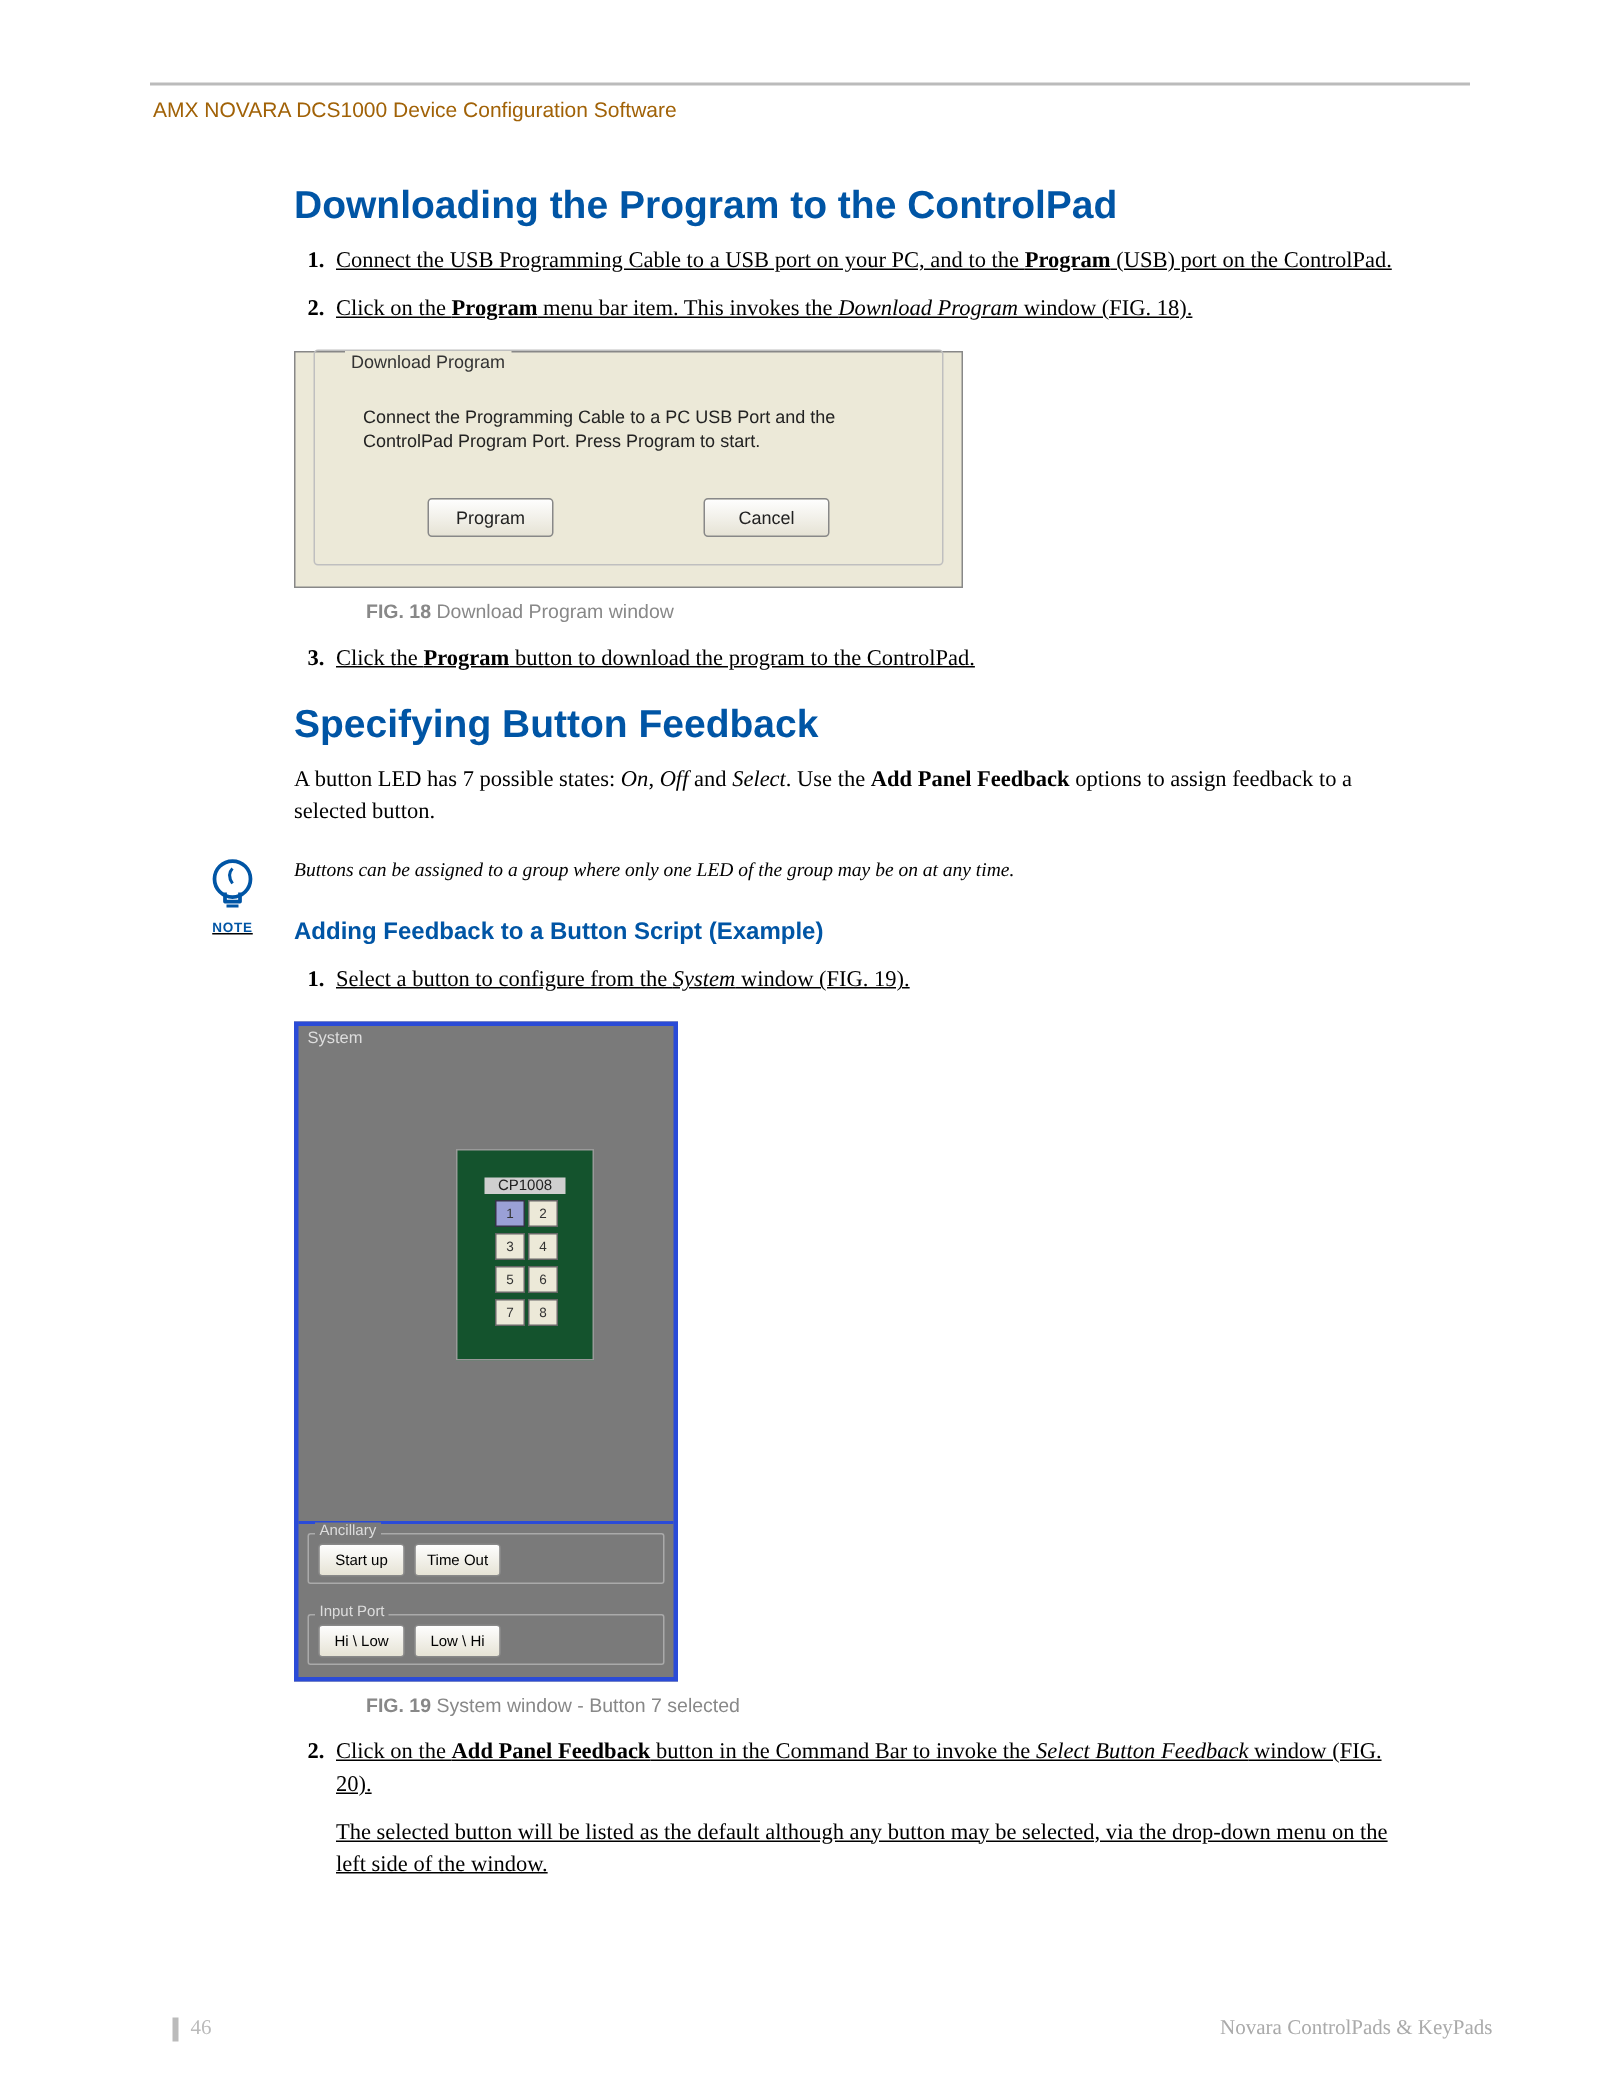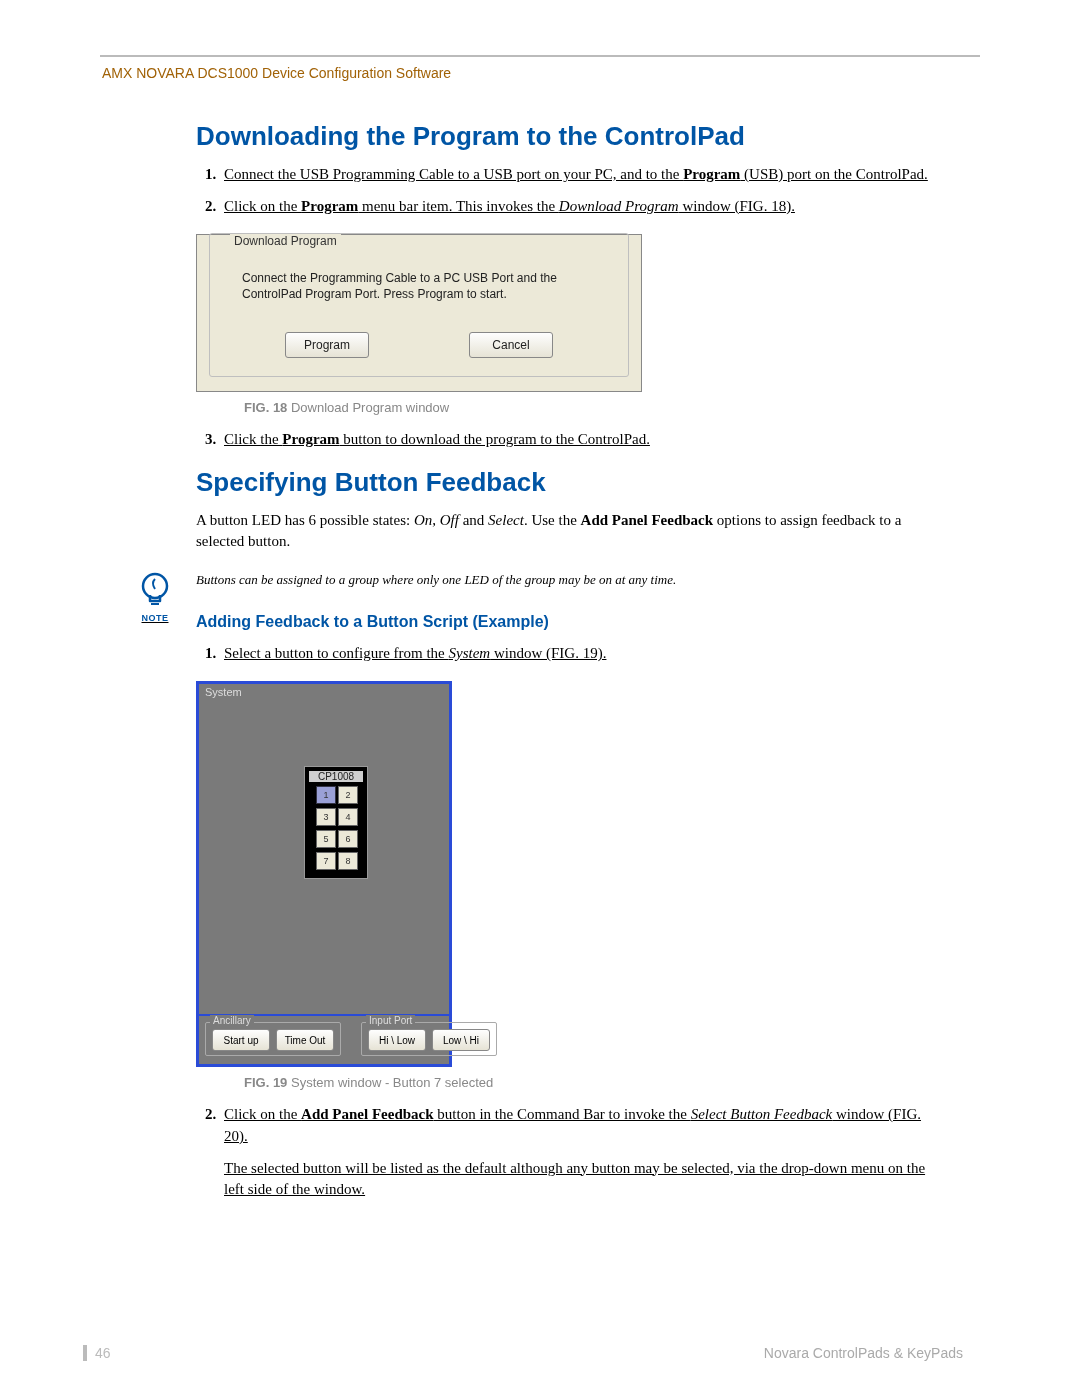--- a/index.html
+++ b/index.html
@@ -28,32 +28,32 @@
   
   .note-row{position:relative;margin:18px 0 10px 0;}
   .note-icon{position:absolute;left:-64px;top:0;width:46px;text-align:center;text-decoration:underline;}
   .note-icon svg{display:block;margin:0 auto;}
   .note-label{font-family:Arial,Helvetica,sans-serif;font-size:9px;font-weight:bold;color:#0055a5;margin-top:2px;letter-spacing:0.5px;}
   .note-text{font-style:italic;font-size:13px;line-height:1.4;}
   
   .syswin{width:250px;border:3px solid #2a4bd7;background:#7a7a7a;position:relative;margin-top:6px;margin-bottom:2px;font-family:Tahoma,Arial,sans-serif;}
   .sys-label{position:absolute;top:2px;left:6px;color:#ddd;font-size:11px;}
   .sys-body{height:330px;position:relative;}
-  .cp-panel{position:absolute;left:105px;top:82px;width:54px;background:#000000;border:1px solid #999;padding:4px;}
+  .cp-panel{position:absolute;left:105px;top:82px;width:54px;background:#14532d;border:1px solid #999;padding:18px;}
   .cp-title{background:#cfcfcf;font-size:10px;text-align:center;color:#222;margin-bottom:2px;}
   .cp-grid{display:grid;grid-template-columns:18px 18px;gap:4px;justify-content:center;padding:2px 4px 4px 4px;}
   .cp-btn{width:18px;height:16px;background:#ece9d8;border:1px solid #666;font-size:9px;display:flex;align-items:center;justify-content:center;color:#333;}
   .cp-btn.sel{background:#9aa0d6;border:1px solid #334;}
-  .sys-bottom{border-top:2px solid #2a4bd7;padding:6px 6px 8px 6px;display:flex;gap:20px;}
+  .sys-bottom{border-top:2px solid #2a4bd7;padding:6px 6px 8px 6px;display:flex;gap:20px;flex-direction:column;}
   .grp{border:1px solid #aaa;border-radius:2px;padding:6px 6px 4px 6px;position:relative;}
   .grp-title{position:absolute;top:-8px;left:4px;background:#7a7a7a;color:#ddd;font-size:10px;padding:0 3px;}
   .grp .winbtn{width:56px;height:20px;font-size:10px;}
   .grp-row{display:flex;gap:6px;}
   
-  .footer{position:absolute;left:83px;bottom:36px;width:880px;display:flex;justify-content:space-between;font-family:Liberation Sans, sans-serif;color:#aaa;font-size:14px;}
+  .footer{position:absolute;left:115px;bottom:36px;width:880px;display:flex;justify-content:space-between;font-family:Liberation Serif, serif;color:#aaa;font-size:14px;}
   .footer .vline{border-left:4px solid #bbb;padding-left:8px;color:#bbb;}
 </style>
 </head>
 <body>
 
 <div class="page">
   <div class="header-line"></div>
   <div class="header-text">AMX NOVARA DCS1000 Device Configuration Software</div>
 
   <div class="content">
@@ -80,21 +80,21 @@
     <div class="fig-caption"><span class="fig-label">FIG. 18</span><span>  Download Program window</span></div>
 
     <ol start="3">
       <li>
         <span>Click the </span><span class="bold">Program</span><span> button to download the program to the ControlPad.</span>
       </li>
     </ol>
 
     <h2>Specifying Button Feedback</h2>
     <p class="body">
-      <span>A button LED has 6 possible states: </span><span class="italic">On</span><span>, </span><span class="italic">Off</span><span> and </span><span class="italic">Select</span><span>. Use the </span><span class="bold">Add Panel Feedback</span><span> options to assign feedback to a selected button.</span>
+      <span>A button LED has 7 possible states: </span><span class="italic">On</span><span>, </span><span class="italic">Off</span><span> and </span><span class="italic">Select</span><span>. Use the </span><span class="bold">Add Panel Feedback</span><span> options to assign feedback to a selected button.</span>
     </p>
 
     <div class="note-row">
       <div class="note-icon">
         <svg width="34" height="40" viewBox="0 0 34 40">
           <circle cx="17" cy="15" r="12" fill="none" stroke="#0055a5" stroke-width="2.5"></circle>
           <path d="M12 24 L12 30 L22 30 L22 24" fill="none" stroke="#0055a5" stroke-width="2.5" stroke-linejoin="round"></path>
           <line x1="13" y1="33" x2="21" y2="33" stroke="#0055a5" stroke-width="2"></line>
           <path d="M17 8 Q13 12 17 18" fill="none" stroke="#0055a5" stroke-width="2"></path>
         </svg>

